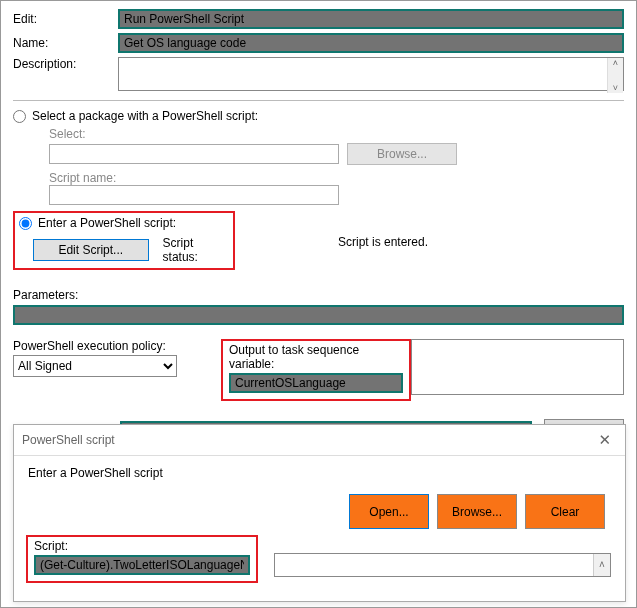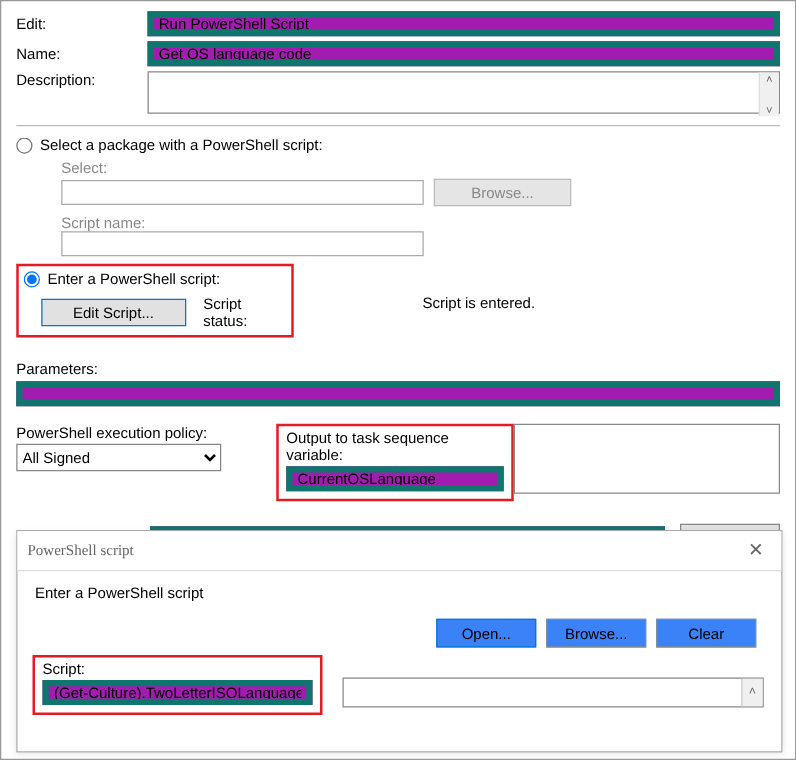--- a/index.html
+++ b/index.html
@@ -21,25 +21,25 @@
     display: flex;
     align-items: center;
     margin-bottom: 4px;
   }
   .row-top { align-items: flex-start; }
   .lab {
     width: 105px;
     flex-shrink: 0;
   }
   input[type="text"] {
-    border: 5px solid #0f766e;
+    border: 2px solid #0f766e;
     height: 20px;
     padding: 1px 4px;
     font: inherit;
-    background: #a21caf;
+    background: #737373;
     width: 100%;
   }
   textarea.desc {
     border: 1px solid #888;
     height: 34px;
     width: 100%;
     resize: none;
     font: inherit;
     padding: 1px 4px;
   }
@@ -191,21 +191,20 @@
     box-shadow: 0 2px 6px rgba(0,0,0,0.1);
   }
   .dlg-title {
     background: #fff;
     border-bottom: 1px solid #ddd;
     padding: 6px 8px;
     color: #666;
     display: flex;
     align-items: center;
     justify-content: space-between;
-    font-family: Liberation Serif, serif;
   }
   .dlg-close {
     font-size: 15px;
     color: #666;
     cursor: pointer;
     padding: 0 6px;
   }
   .dlg-body {
     padding: 10px 14px 6px 14px;
   }
@@ -214,23 +213,23 @@
   }
   .dlg-btns {
     display: flex;
     justify-content: flex-end;
     gap: 8px;
     margin-bottom: 6px;
     padding-right: 6px;
   }
   .dlg-btn {
     width: 80px;
-    height: 23px;
-    border: 1px solid #888;
-    background: #3b82f6;
+    height: 35px;
+    border: 1px solid #888;
+    background: #f97316;
     font: inherit;
     cursor: pointer;
   }
   .dlg-btn.default { border: 1px solid #0078d4; }
   .script-highlight {
     border: 2px solid #e41b23;
     padding: 2px 6px 6px 6px;
     width: 232px;
     margin-left: -2px;
   }

